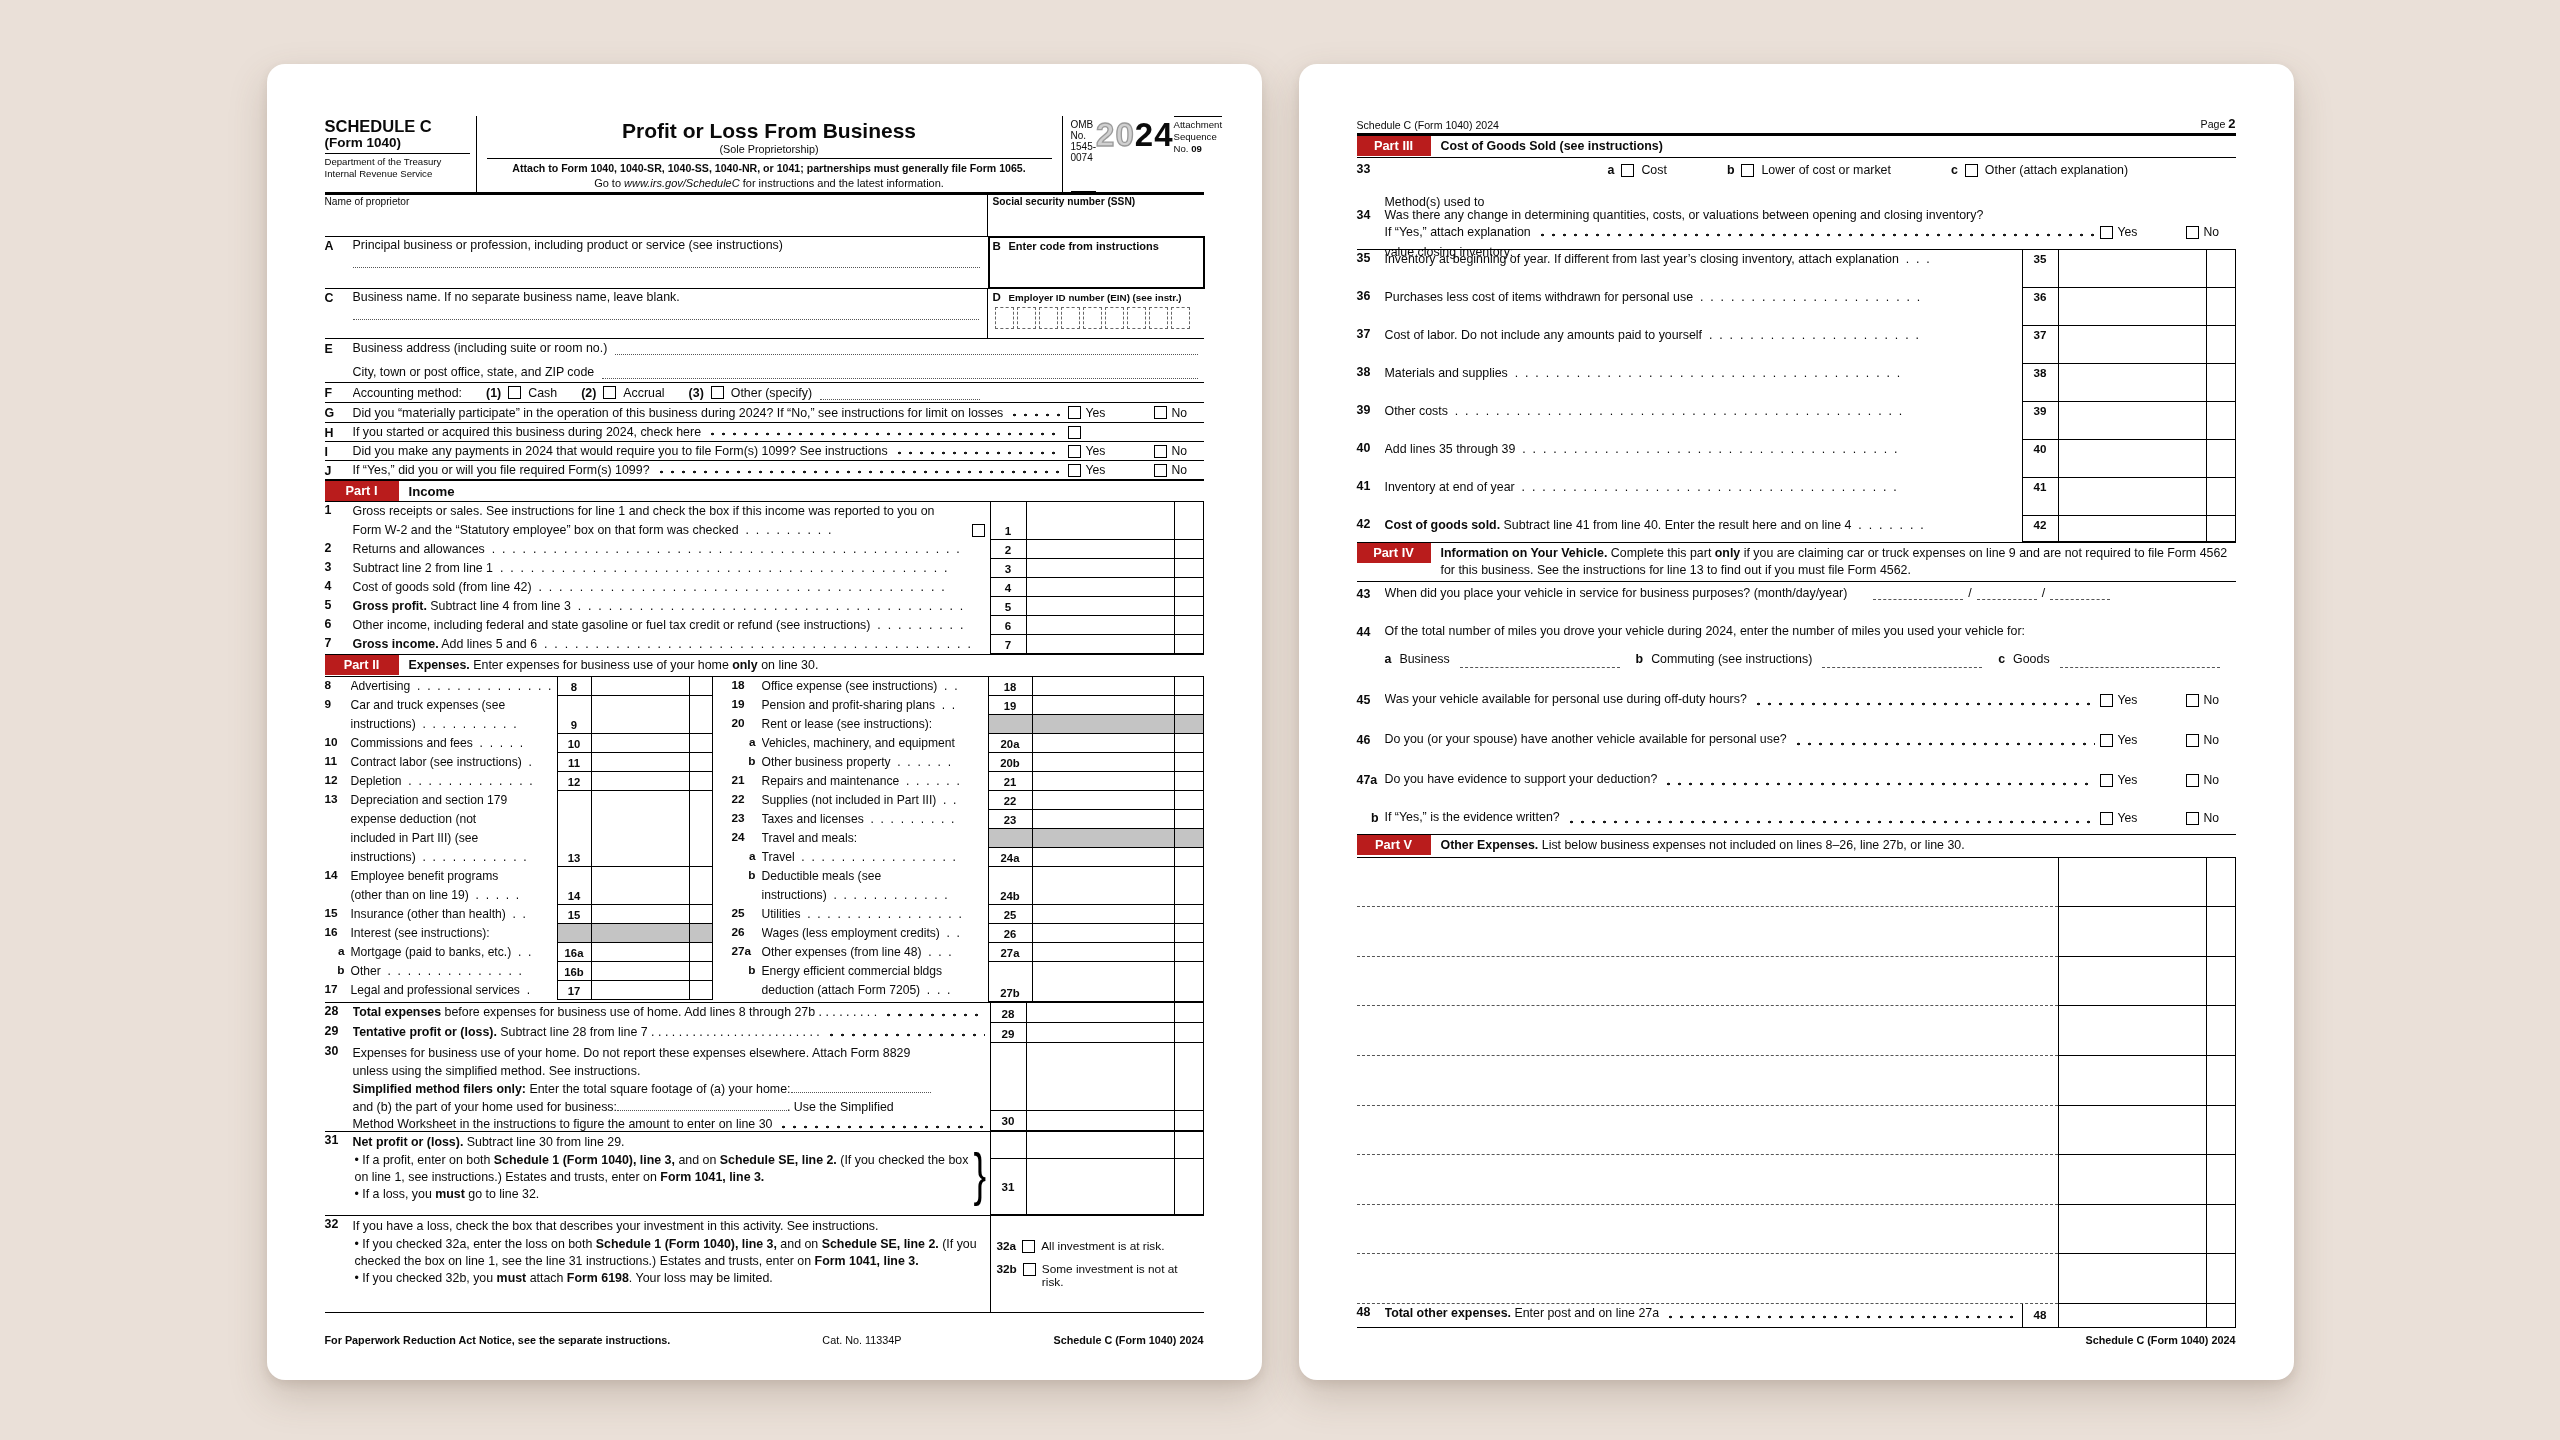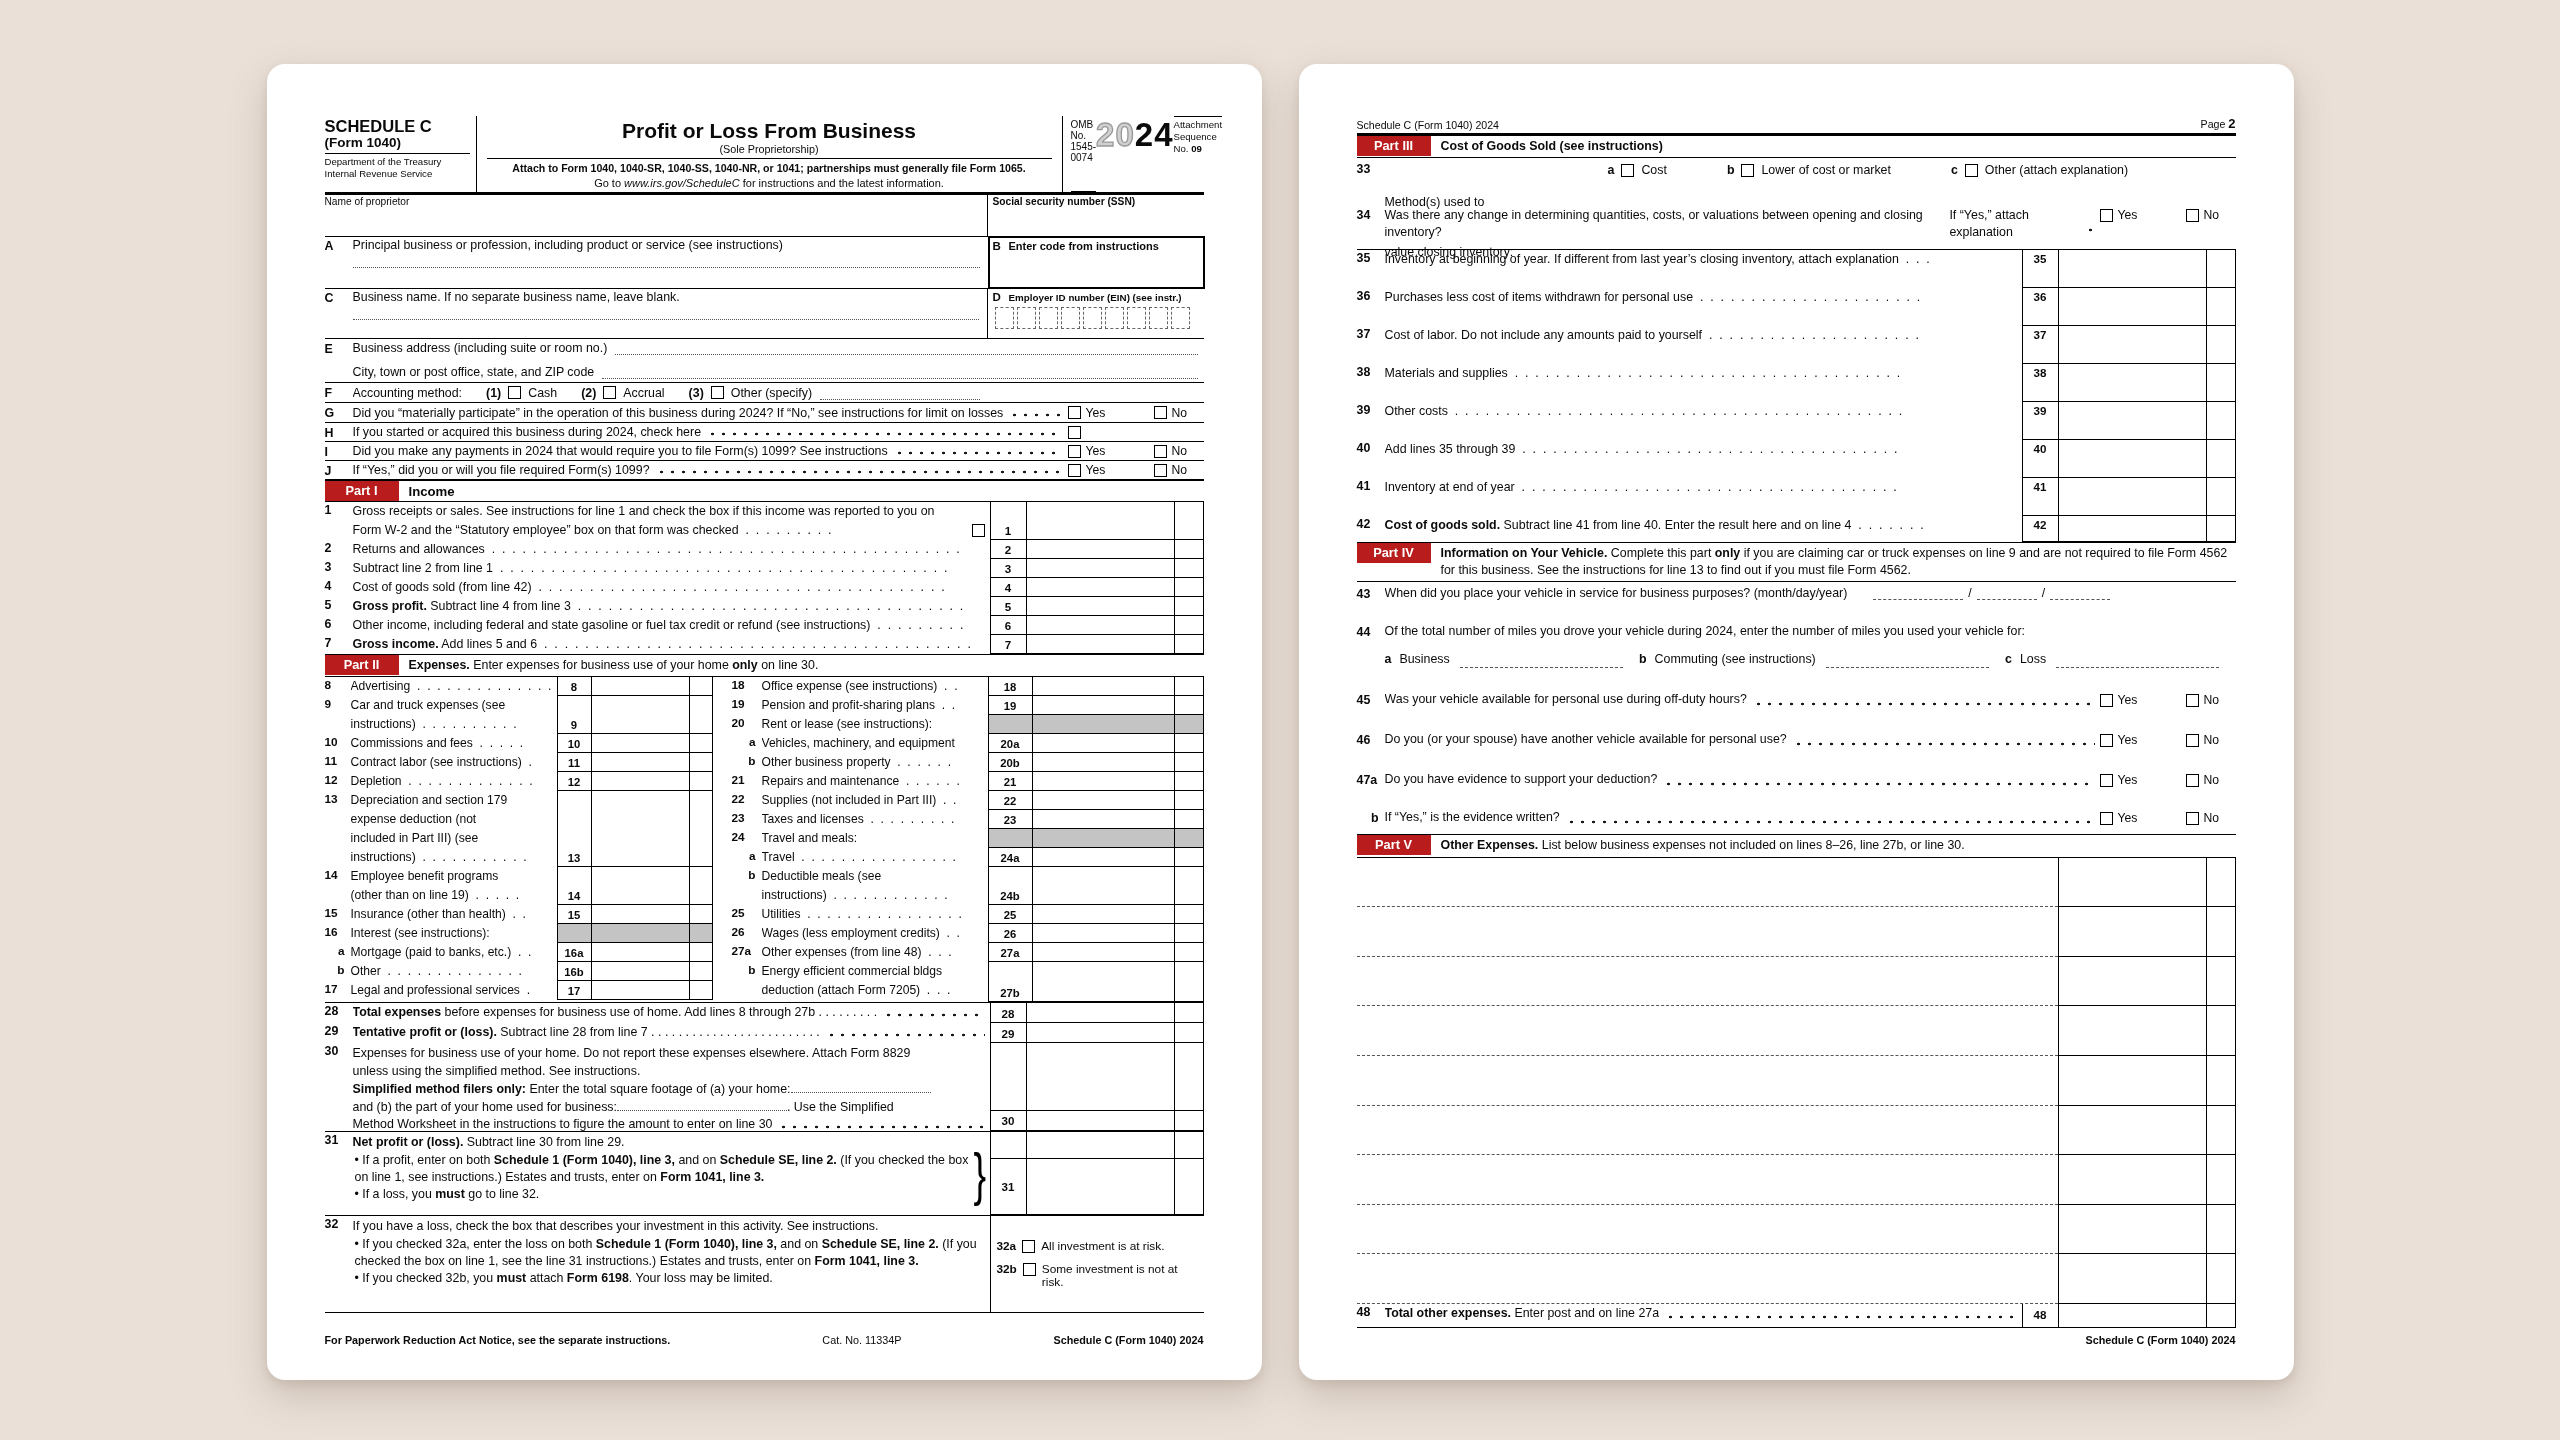--- a/index.html
+++ b/index.html
@@ -116,21 +116,21 @@
   .pfoot .b { font-weight:bold; }
 
   
   .p2top { display:flex; justify-content:space-between; align-items:flex-end; border-bottom:2.5px solid #000; padding-bottom:2px; font-size:10.6px; }
   .p2top .pageno b { font-size:13px; }
   .row33 { display:flex; height:46px; font-size:12.4px; padding-top:3px; }
   .lbl33 { width:195px; line-height:16.5px; }
   .opts33 { flex:1; display:flex; align-items:flex-start; padding:2px 0 0 28px; gap:60px; }
   .opt { display:flex; align-items:center; gap:7px; }
   .row34 { display:flex; height:46px; font-size:12.4px; padding-top:3px; border-bottom:1px solid #000; }
-  .col34 { flex:1; line-height:17px; display:flex; }
+  .col34 { flex:1; line-height:17px; display:flex; flex-direction:column; }
   .vrow { display:flex; align-items:flex-start; font-size:12.4px; }
   .vrow .txt { white-space:nowrap; overflow:hidden; flex:0 1 auto; }
   .vrow .dots { align-self:flex-start; margin-top:6px; }
   .vrow .yn { margin-top:1px; }
   .dashblank { border-bottom:1.6px dashed #555; height:14px; display:inline-block; flex:none; }
   .dashgrow { flex:1; border-bottom:1.6px dashed #555; height:14px; margin:2px 16px 0 10px; }
   .slash { padding:0 5px; font-size:12.4px; }
   .gut2 { font-weight:bold; margin-right:8px; font-size:12.4px; }
   .pv-rows { flex:1; display:flex; flex-direction:column; }
   .pvrow { flex:1; display:flex; align-items:stretch; }
@@ -807,21 +807,21 @@
 
     <div class="vrow" style="height:40px;padding-top:4px">
       <span class="gut"></span>
       <span class="gut2">a</span>
       <span>Business</span>
       <span class="dashgrow"></span>
       <span class="gut2">b</span>
       <span>Commuting (see instructions)</span>
       <span class="dashgrow"></span>
       <span class="gut2">c</span>
-      <span>Loss</span>
+      <span>Goods</span>
       <span class="dashgrow"></span>
     </div>
 
     <div class="vrow" style="height:40px;padding-top:4px">
       <span class="gut">45</span>
       <span class="txt">Was your vehicle available for personal use during off-duty hours?</span>
       <span class="dots"></span>
       <span class="yn">
         <span class="item">
             <span class="cb"></span>

